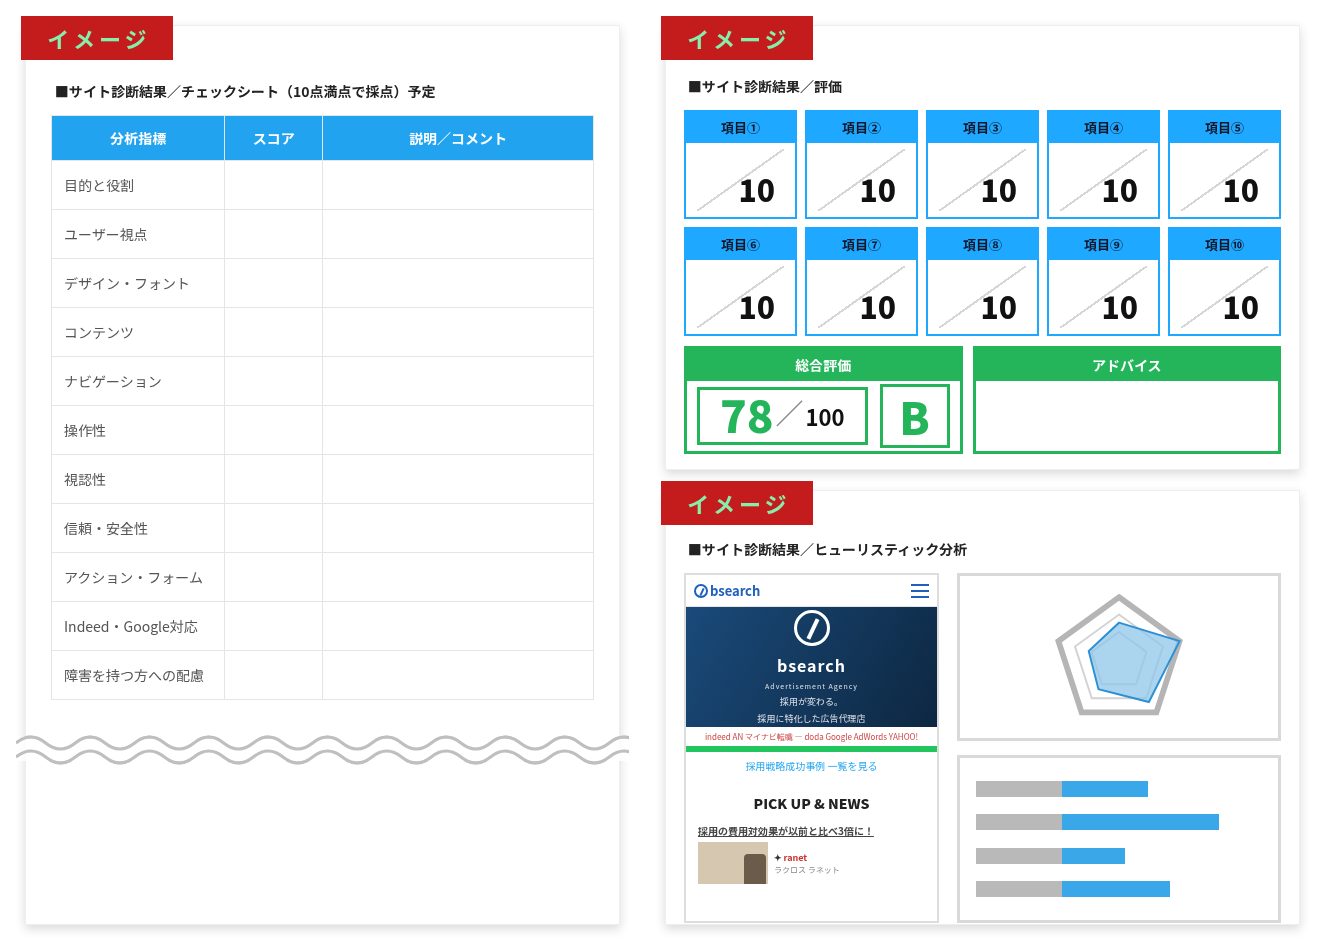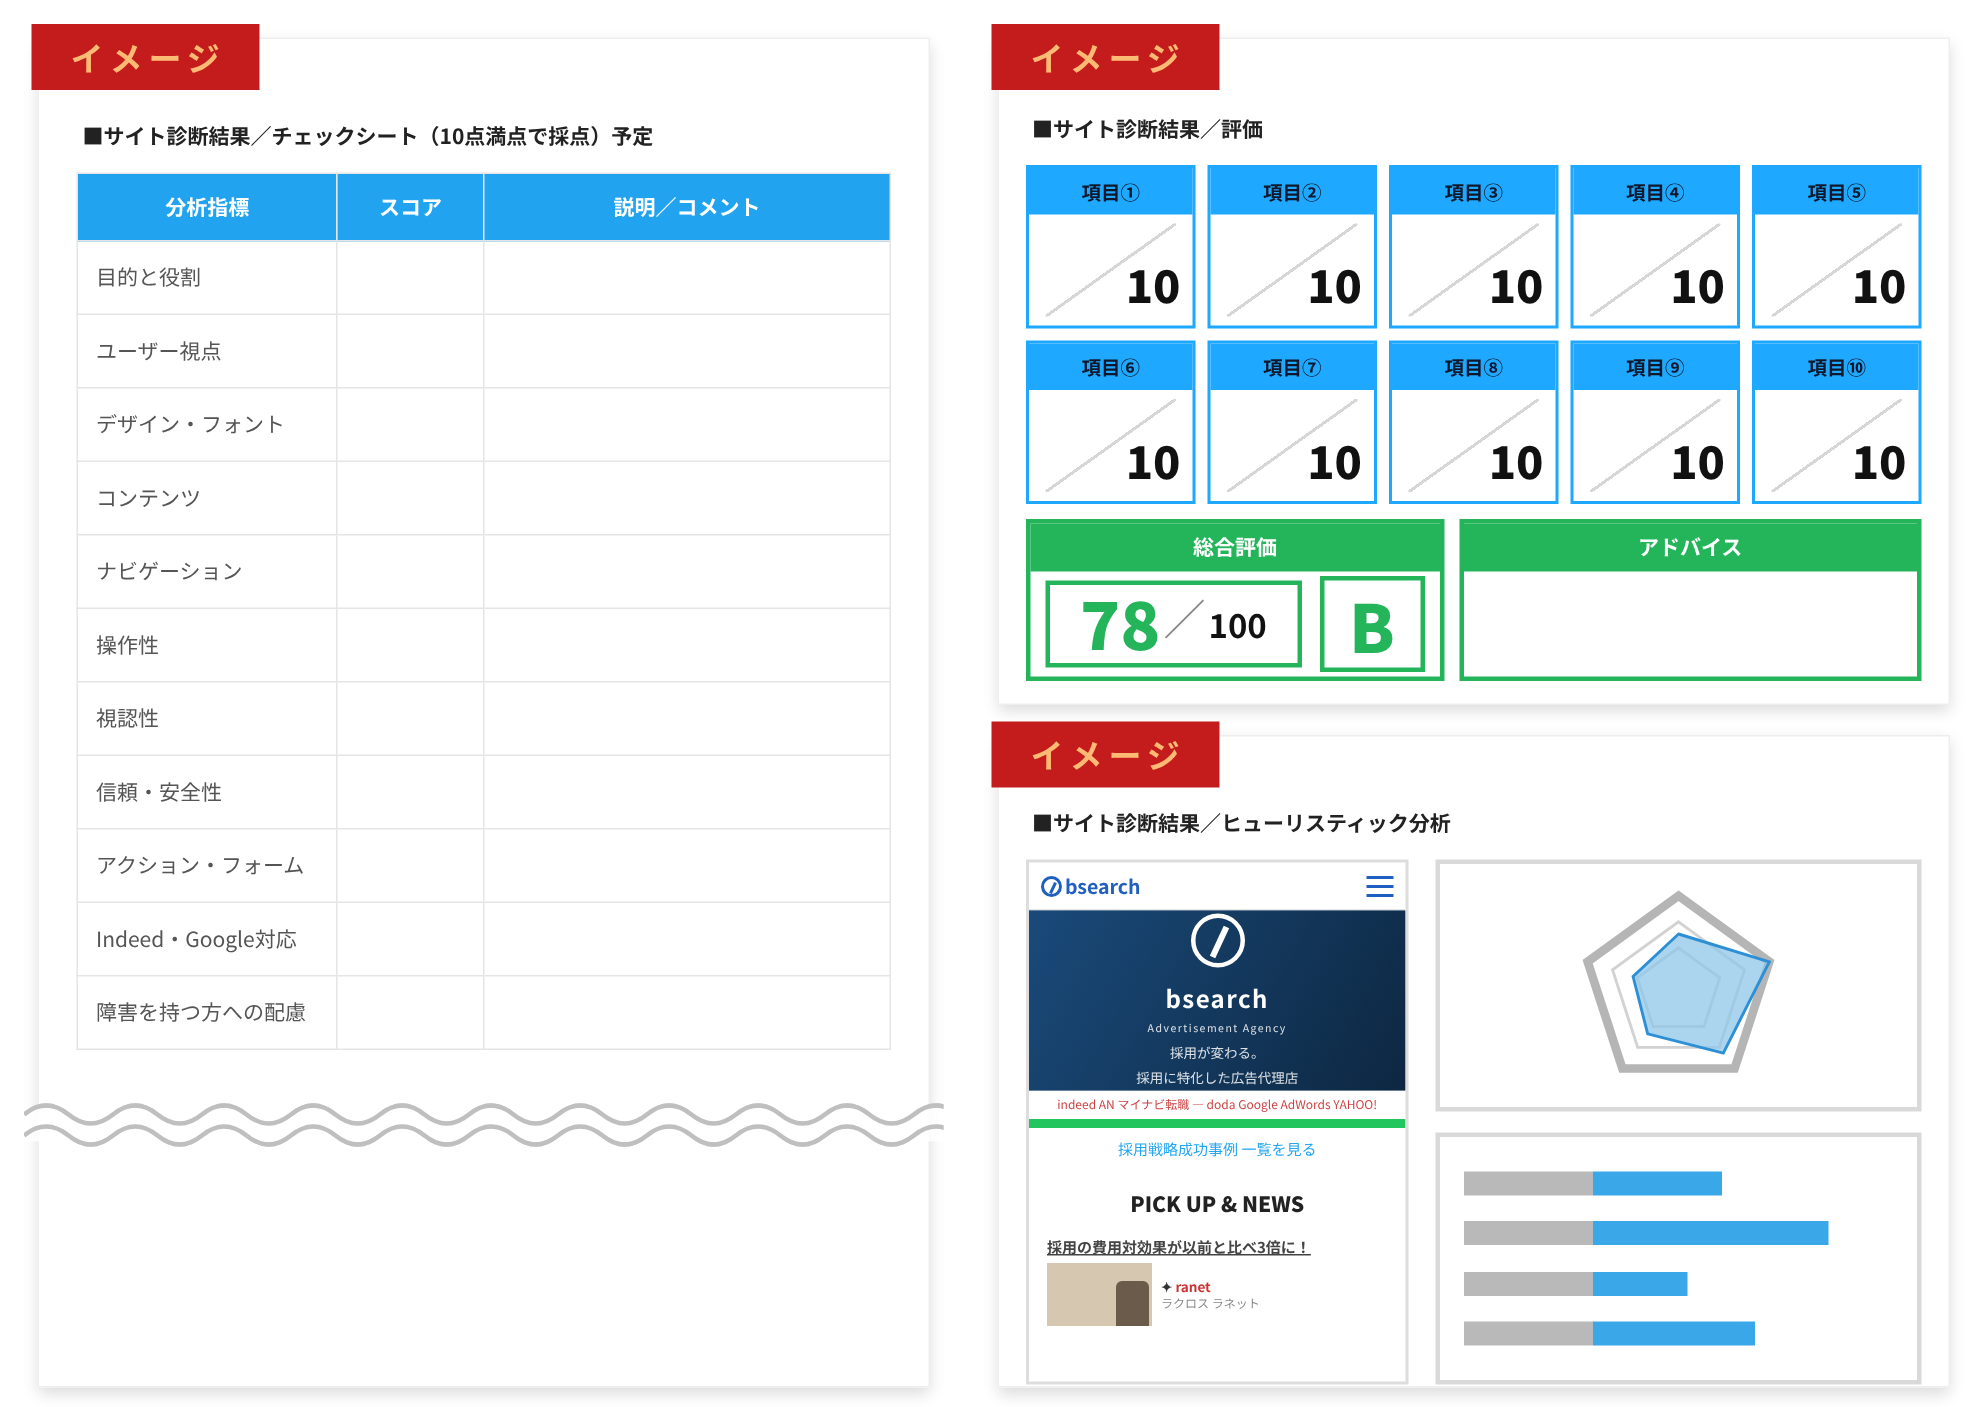--- a/index.html
+++ b/index.html
@@ -28,21 +28,21 @@
   .panel{
     position:absolute;
     background:var(--panel-bg);
     border:1px solid #eee;
     box-shadow:var(--shadow);
   }
   .badge{
     position:absolute;
     top:-10px;left:-5px;
     background:var(--red);
-    color:#fdba74;
+    color:#86efac;
     font-weight:700;
     font-size:22px;
     letter-spacing:4px;
     padding:6px 22px 6px 26px;
     z-index:2;
   }
 
   
   #panelA{ top:25px; left:25px; width:595px; height:900px; padding:55px 25px 25px 25px;}
   .section-title{font-weight:700;font-size:14px;margin:0 0 14px 4px;}
@@ -84,21 +84,21 @@
     display:flex;flex-direction:column;
   }
   .card .chead{
     background:var(--blue);color:#0f172a;font-weight:700;
     text-align:center;font-size:13px;padding:6px 2px;
   }
   .card .cbody{
     position:relative;
     height:74px;
     display:flex;align-items:flex-end;justify-content:flex-end;
-    padding:4px 8px 6px 8px;
+    padding:4px 20px 6px 8px;
   }
   .card .cbody .score{font-size:30px;font-weight:900;color:#111;}
   .card .cbody::before{
     content:"";
     position:absolute;
     left:10%; top:8%;
     width:80%; height:84%;
     background:linear-gradient(to top left,transparent 49%,#bbb 49%,#bbb 51%,transparent 51%);
     opacity:.6;
   }

